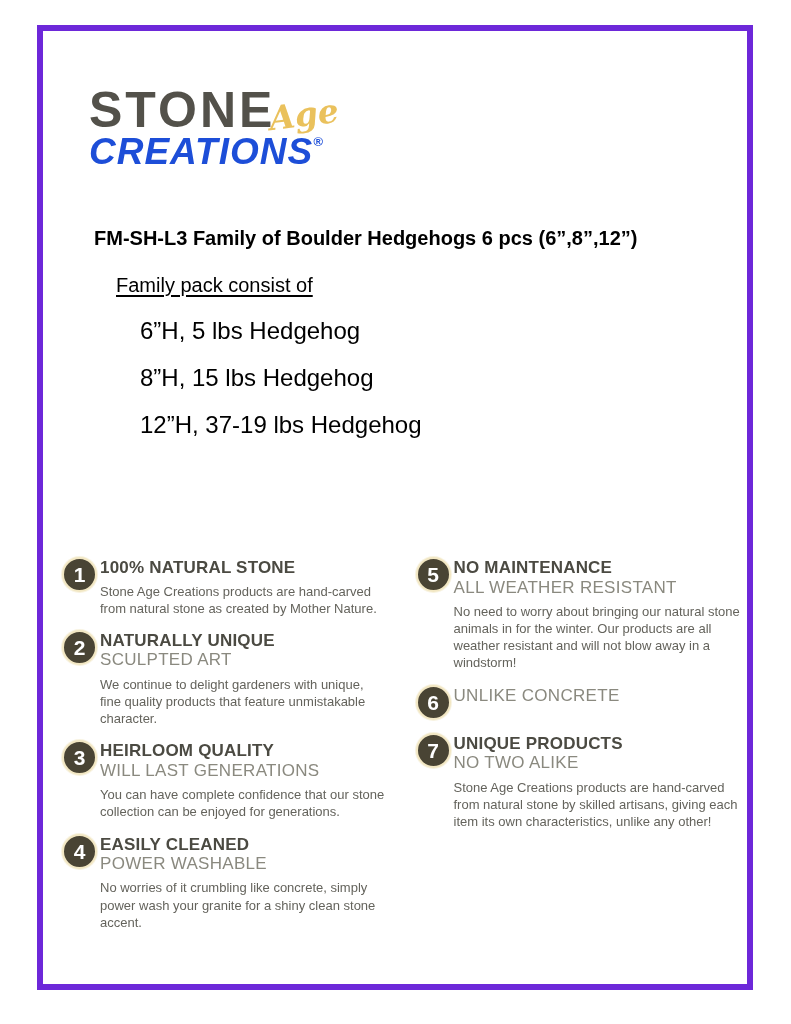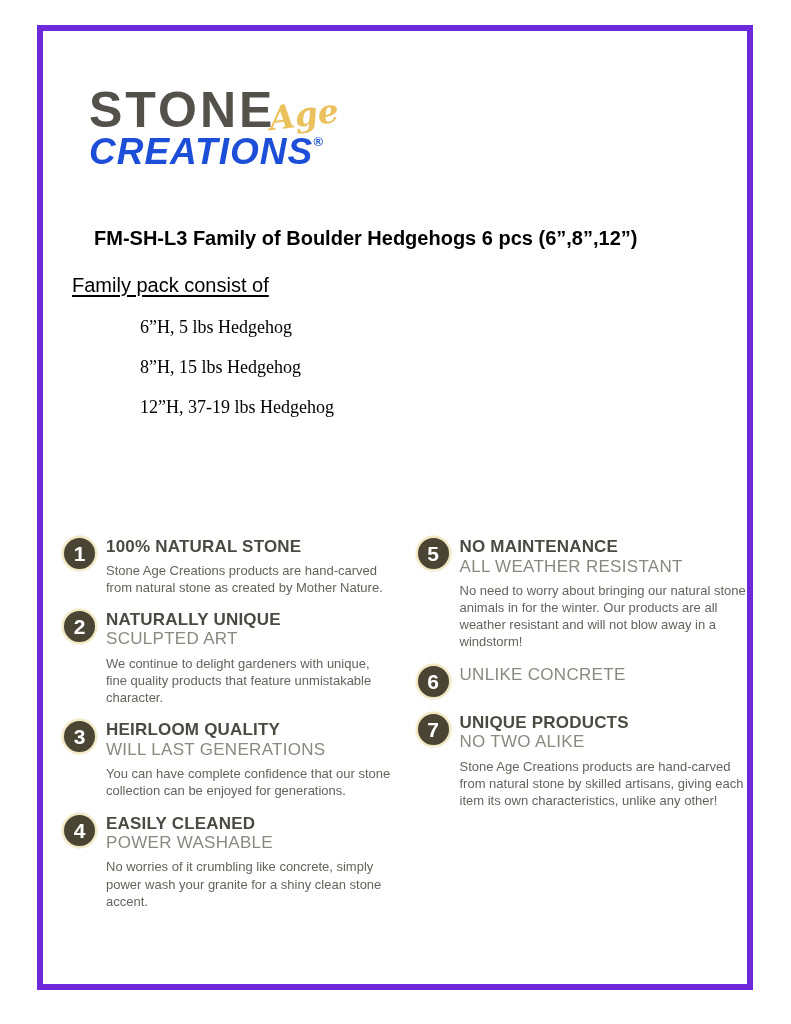--- a/index.html
+++ b/index.html
@@ -30,38 +30,38 @@
     font-size:37px; font-weight:bold; color:#1d4ed8;
     letter-spacing:1px; line-height:1.05; display:block;font-style:italic;
   }
   .logo-reg { font-size:13px; vertical-align:18px; letter-spacing:0; }
 
   
   .product-title {
     margin:50px 52px 0 51px; font-size:20px; font-weight:bold; color:#000;
   }
   .pack-heading {
-    margin:24px 0 0 29px; font-size:20px; color:#000;
+    margin:24px 0 0 73px; font-size:20px; color:#000;
     text-decoration:underline; text-underline-offset:3px; display:inline-block;
   }
   .pack-list { margin:20px 0 0 97px; list-style:none; }
-  .pack-list li { font-size:18px; color:#000; margin-bottom:19px;font-family:Liberation Serif, serif; }
+  .pack-list li { font-size:24px; color:#000; margin-bottom:19px; }
 
   
   .features { display:flex; gap:22px; margin:118px 0 0 19px; }
   .feature-col { width:336px; }
   .feature { display:flex; align-items:flex-start; margin-bottom:13px; }
   .badge {
     flex:0 0 35px; width:35px; height:35px; border-radius:50%;
     background:#494434; border:2px solid #f2e7c3;
     display:flex; align-items:center; justify-content:center;
     box-shadow:0 0 0 1px rgba(242,231,195,0.5);
   }
   .badge span { color:#ffffff; font-weight:bold; font-size:21px; line-height:1; }
-  .feature-text { margin-left:9px; padding-top:1px; }
+  .feature-text { margin-left:3px; padding-top:1px; }
   .feature-heading {
     font-size:17px; font-weight:bold; color:#4b4a42; letter-spacing:0.2px;
     line-height:1.15;
   }
   .feature-subheading {
     font-size:17px; font-weight:normal; color:#8a897f; letter-spacing:0.3px;
     line-height:1.2;
   }
   .feature-subheading:empty { display:none; }
   .feature-desc {

